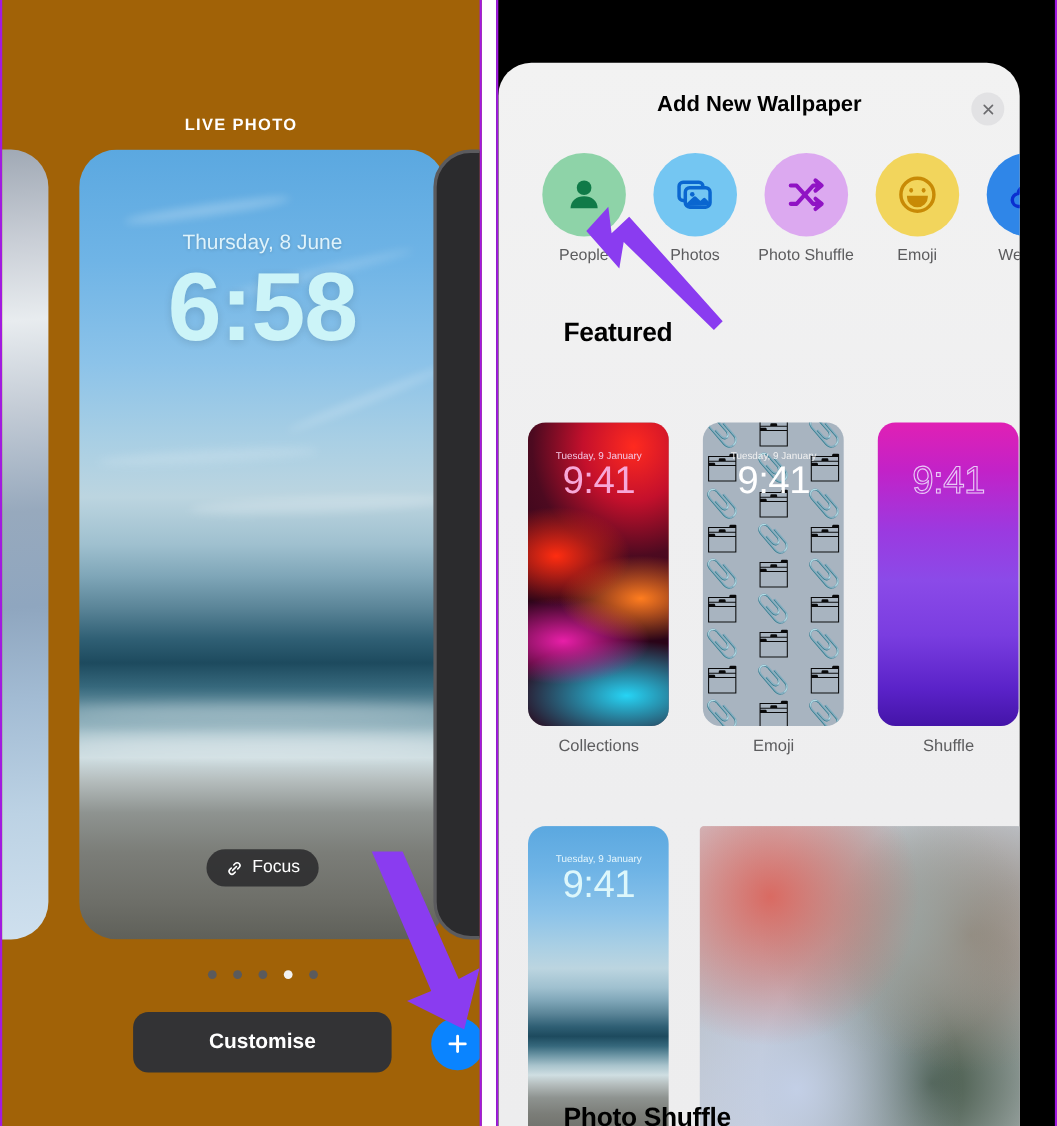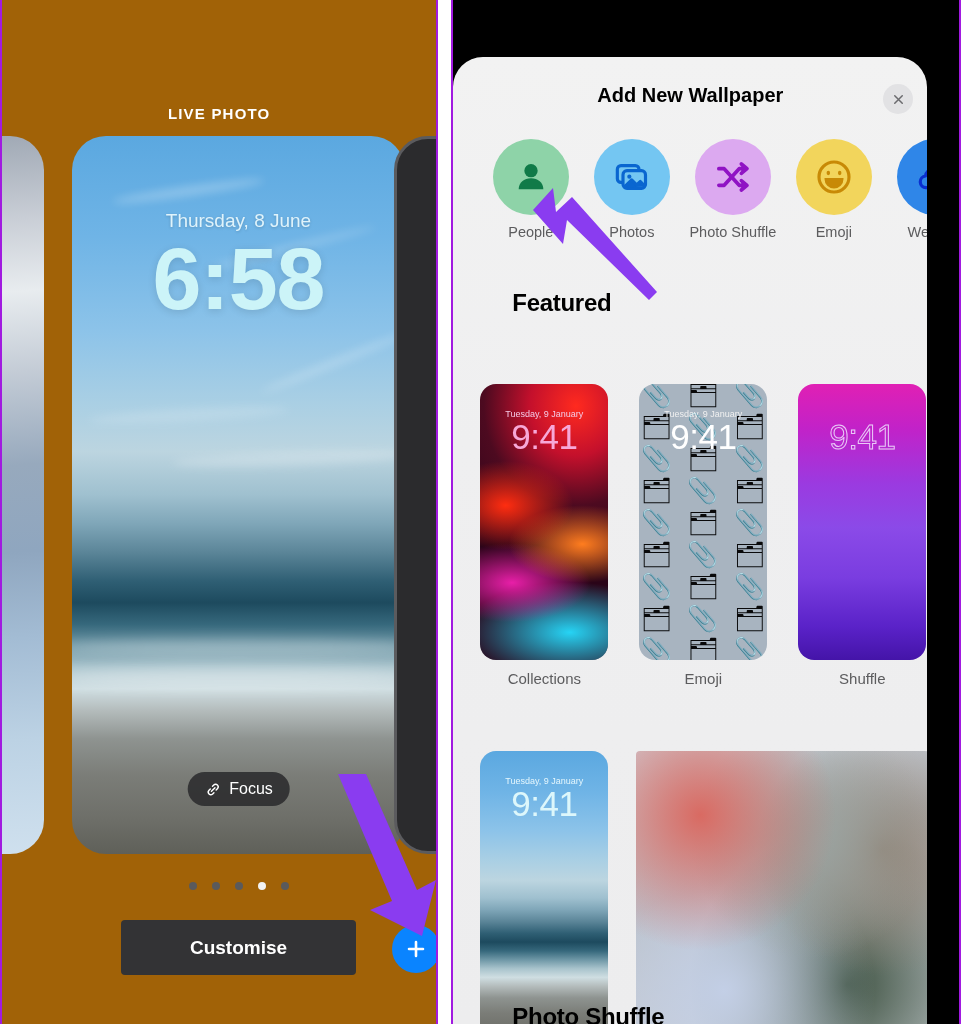--- a/index.html
+++ b/index.html
@@ -93,21 +93,21 @@
 
   .dots{
     position:absolute; top:882px; left:70px; width:333px;
     display:flex; justify-content:center; gap:15px;
   }
   .dot{ width:8px;height:8px;border-radius:50%;background:#5a5a5c; }
   .dot.active{ background:#f2f2f2; }
 
   .customise-btn{
     position:absolute; top:920px; left:119px; width:235px; height:55px;
-    border-radius:4px; background:#333335;
+    border-radius:14px; background:#333335;
     display:flex;align-items:center;justify-content:center;
     color:#fff; font-size:19px; font-weight:600;
     border:none; cursor:pointer;
   }
   .add-btn{
     position:absolute; top:925px; left:390px; width:48px;height:48px;
     border-radius:50%; background:#0a84ff;
     display:flex;align-items:center;justify-content:center;
     border:none;cursor:pointer;
   }

